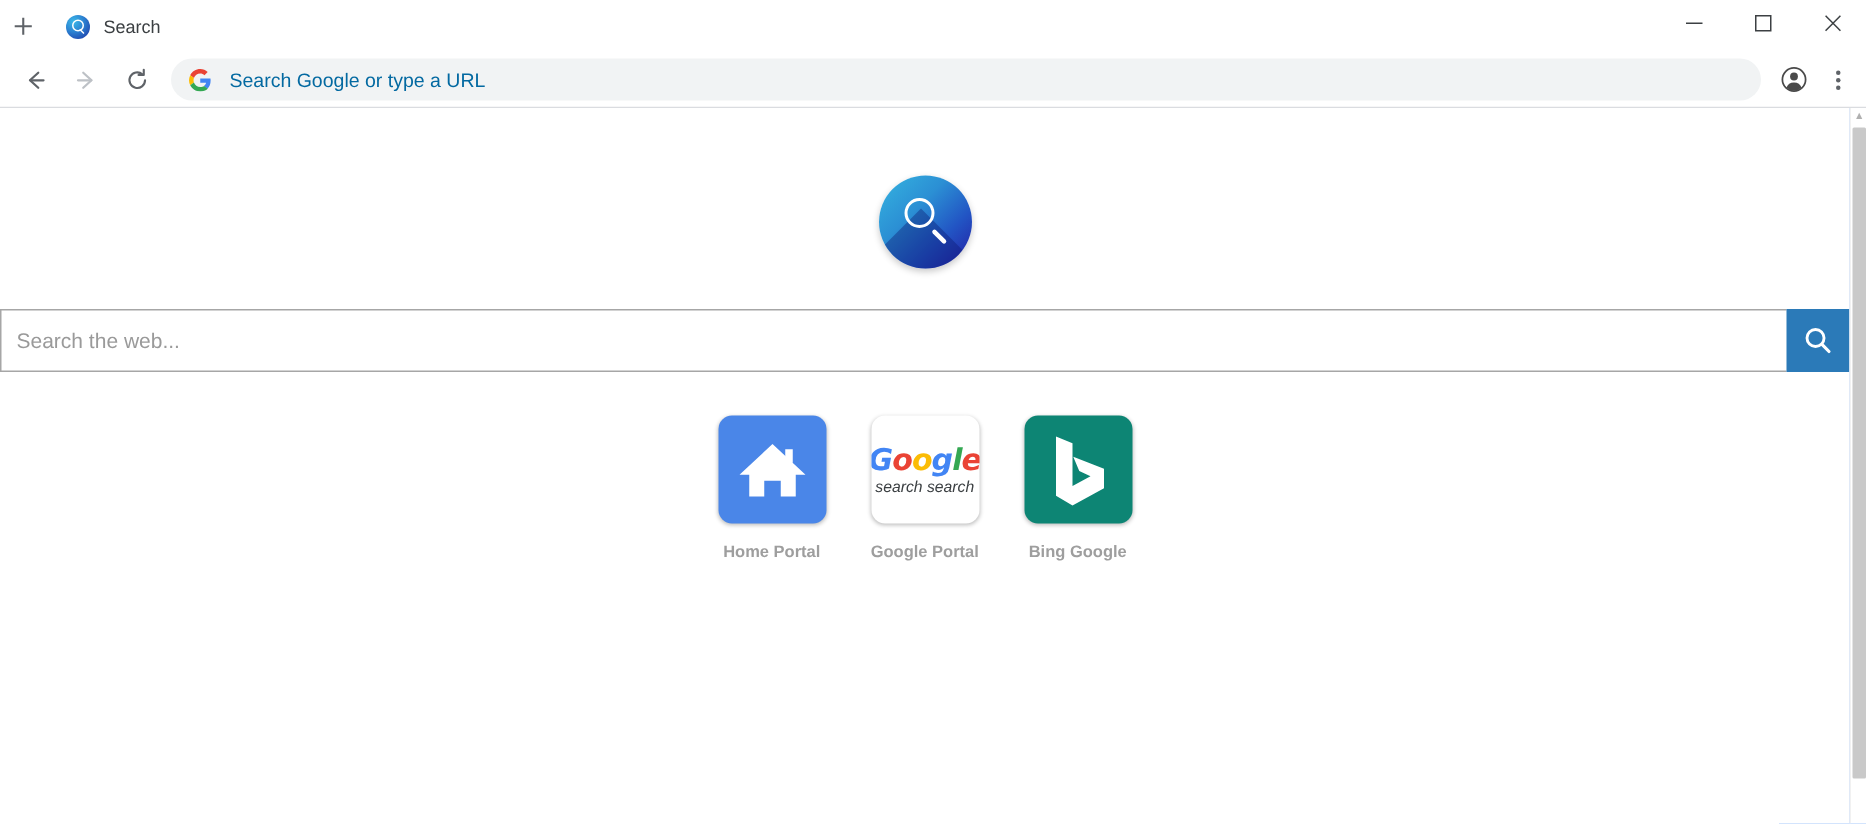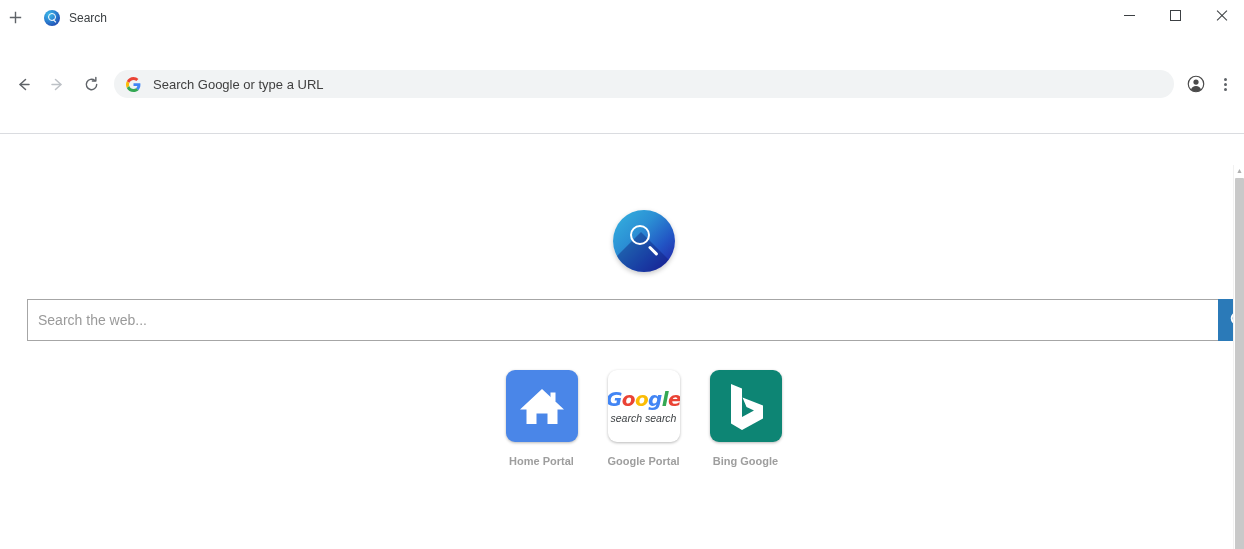--- a/index.html
+++ b/index.html
@@ -12,21 +12,20 @@
     font-family: "Liberation Sans", sans-serif;
   }
 
   
   .browser {
     width: 1244px; height: 549px;
     position: relative;
     background: #ffffff;
     display: flex;
     flex-direction: column;
-    gap: 31px;
   }
 
   .tabstrip {
     height: 35px;
     background: #ffffff;
     display: flex;
     align-items: center;
     position: relative;
     flex: 0 0 35px;
   }
@@ -147,21 +146,21 @@
     margin: 0 8px 0 6px;
     background: #f1f3f4;
     border-radius: 14px;
     display: flex;
     align-items: center;
     padding: 0 12px;
     cursor: text;
   }
   .omnibox-text {
     font-size: 13px;
-    color: #404040;
+    color: #0369a1;
     margin-left: 12px;
     white-space: nowrap;
   }
   .g-icon {
     width: 15px; height: 15px;
     flex: 0 0 15px;
     position: relative;
   }
 
   .profile-btn {
@@ -192,21 +191,20 @@
     background: #dadce0;
     flex: 0 0 1px;
   }
 
   
   .viewport {
     flex: 1 1 auto;
     position: relative;
     background: #3b82f6;
     overflow: hidden;
-    margin-left: 27px;
   }
 
   .page {
     position: absolute;
     left: 0; top: 0;
     width: 1233px;
     height: 100%;
     background: #ffffff;
   }
 

